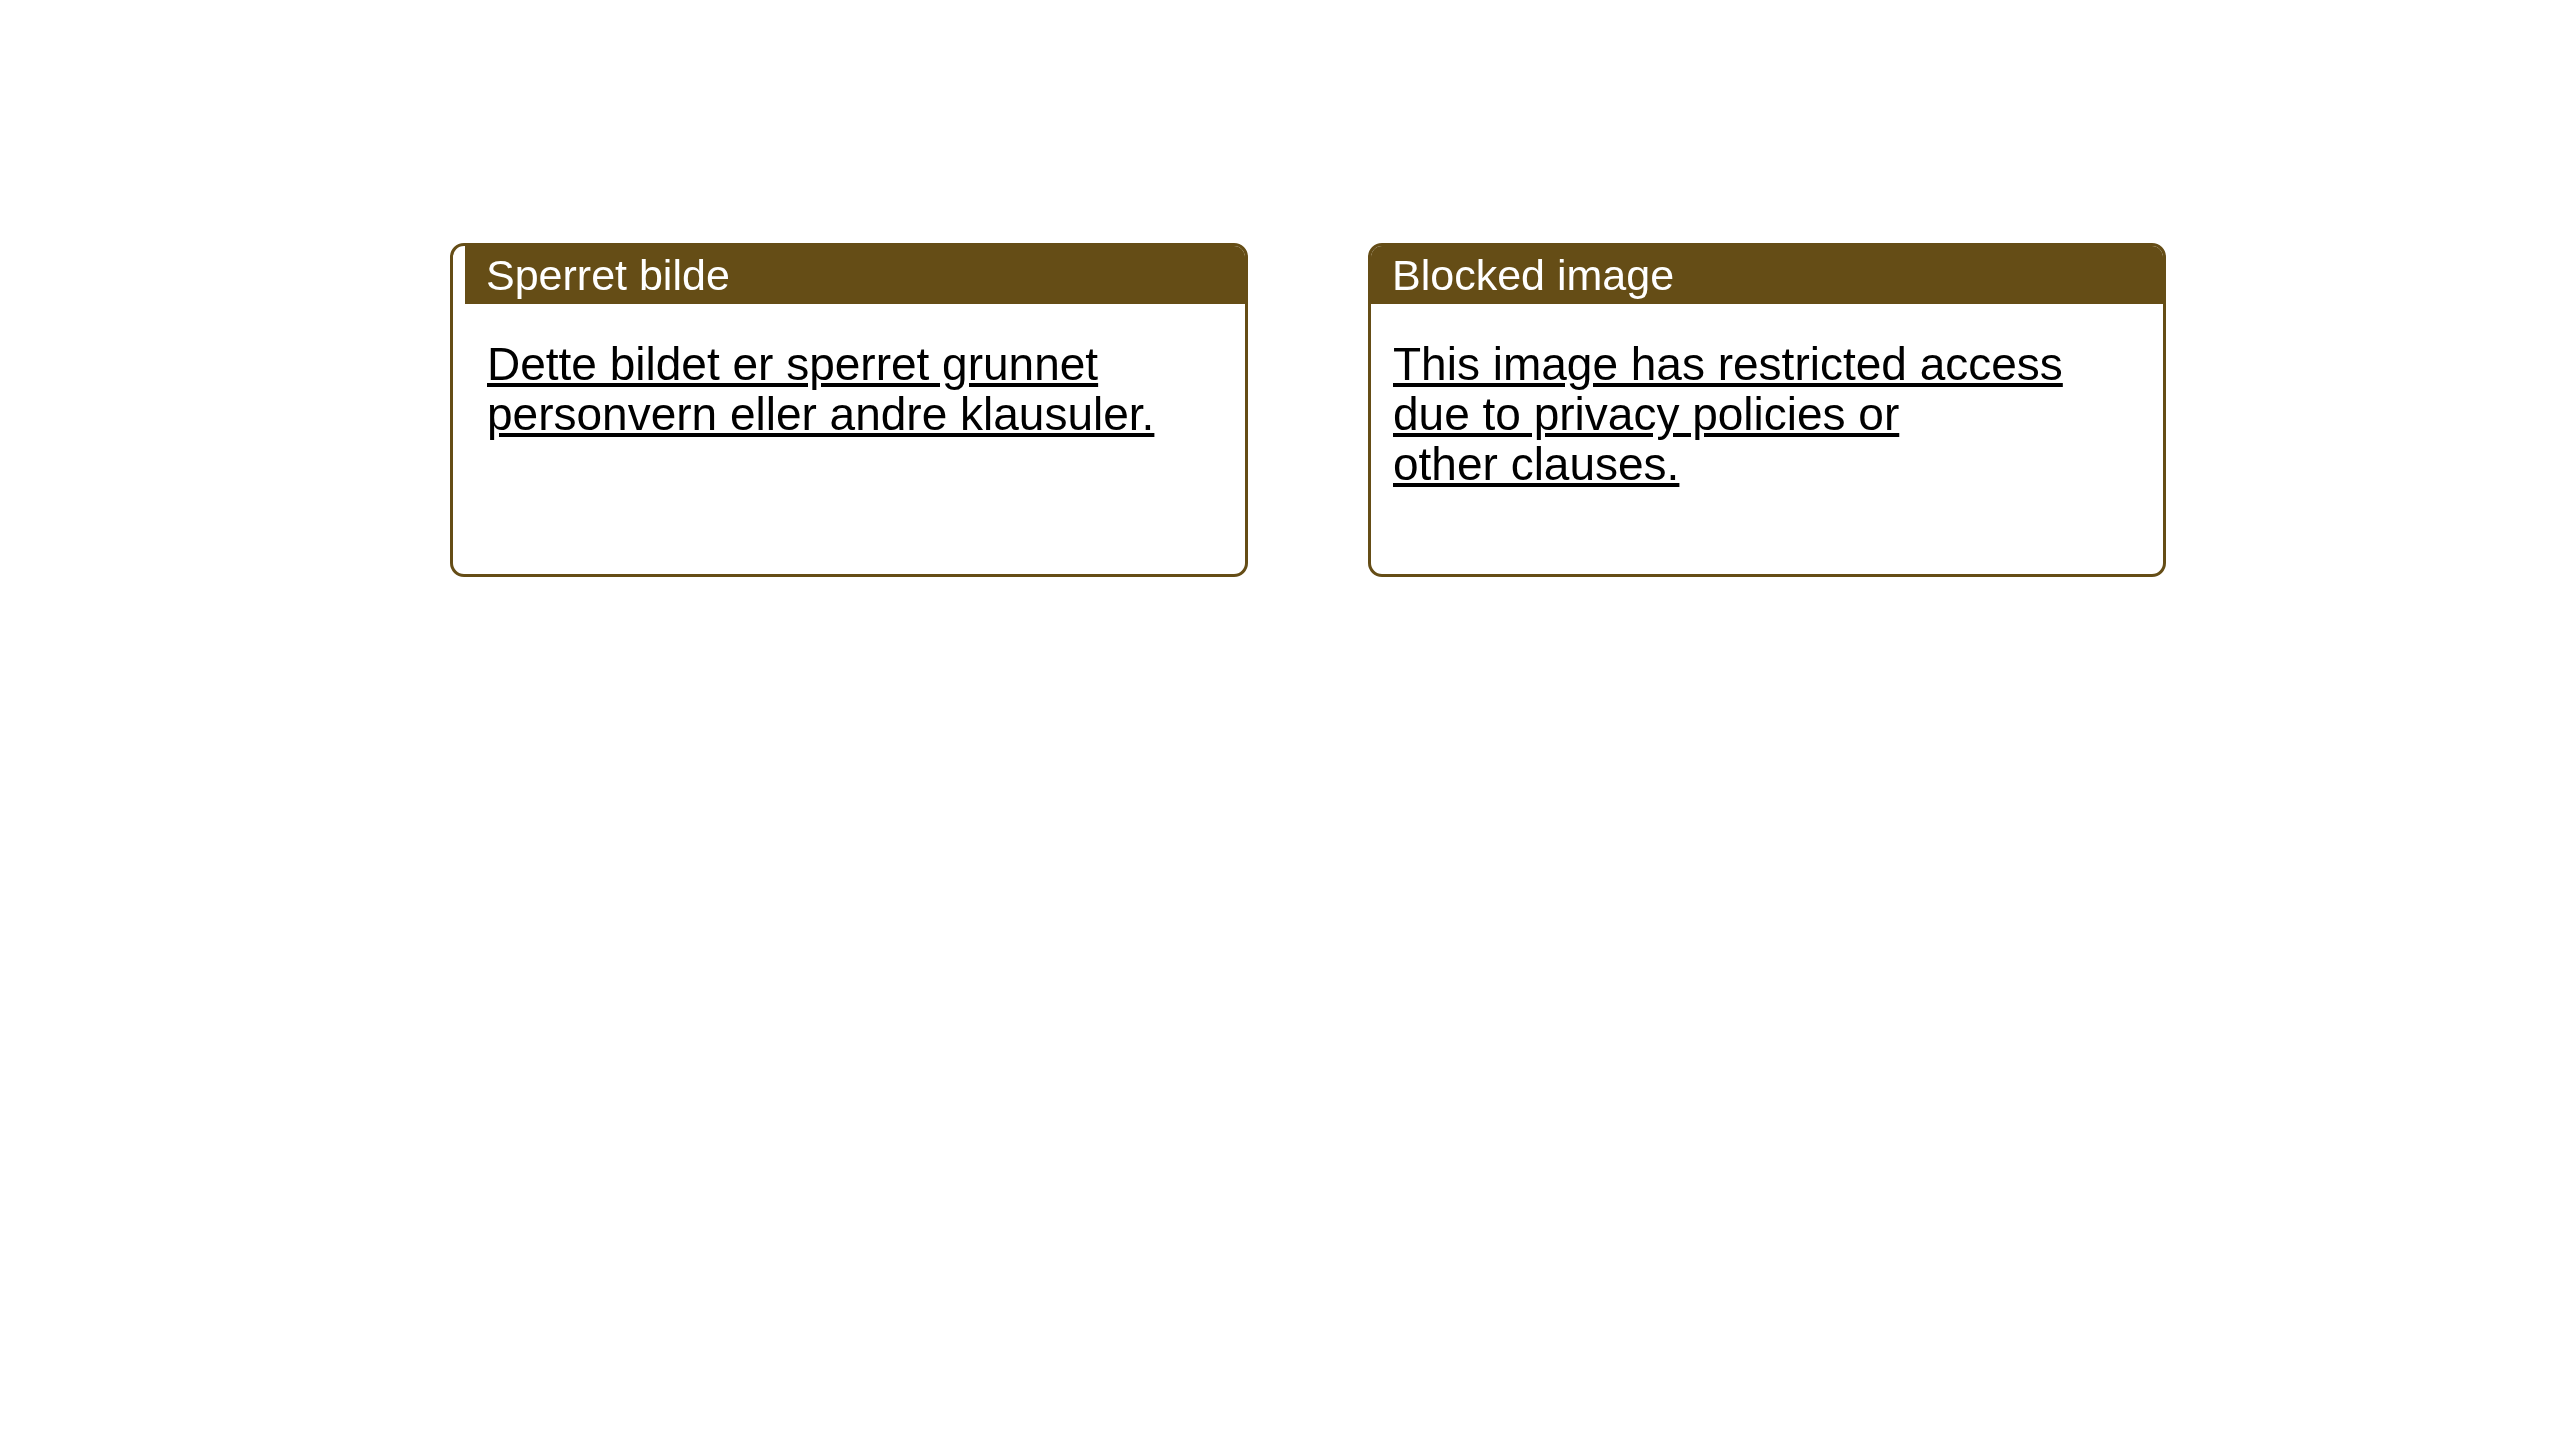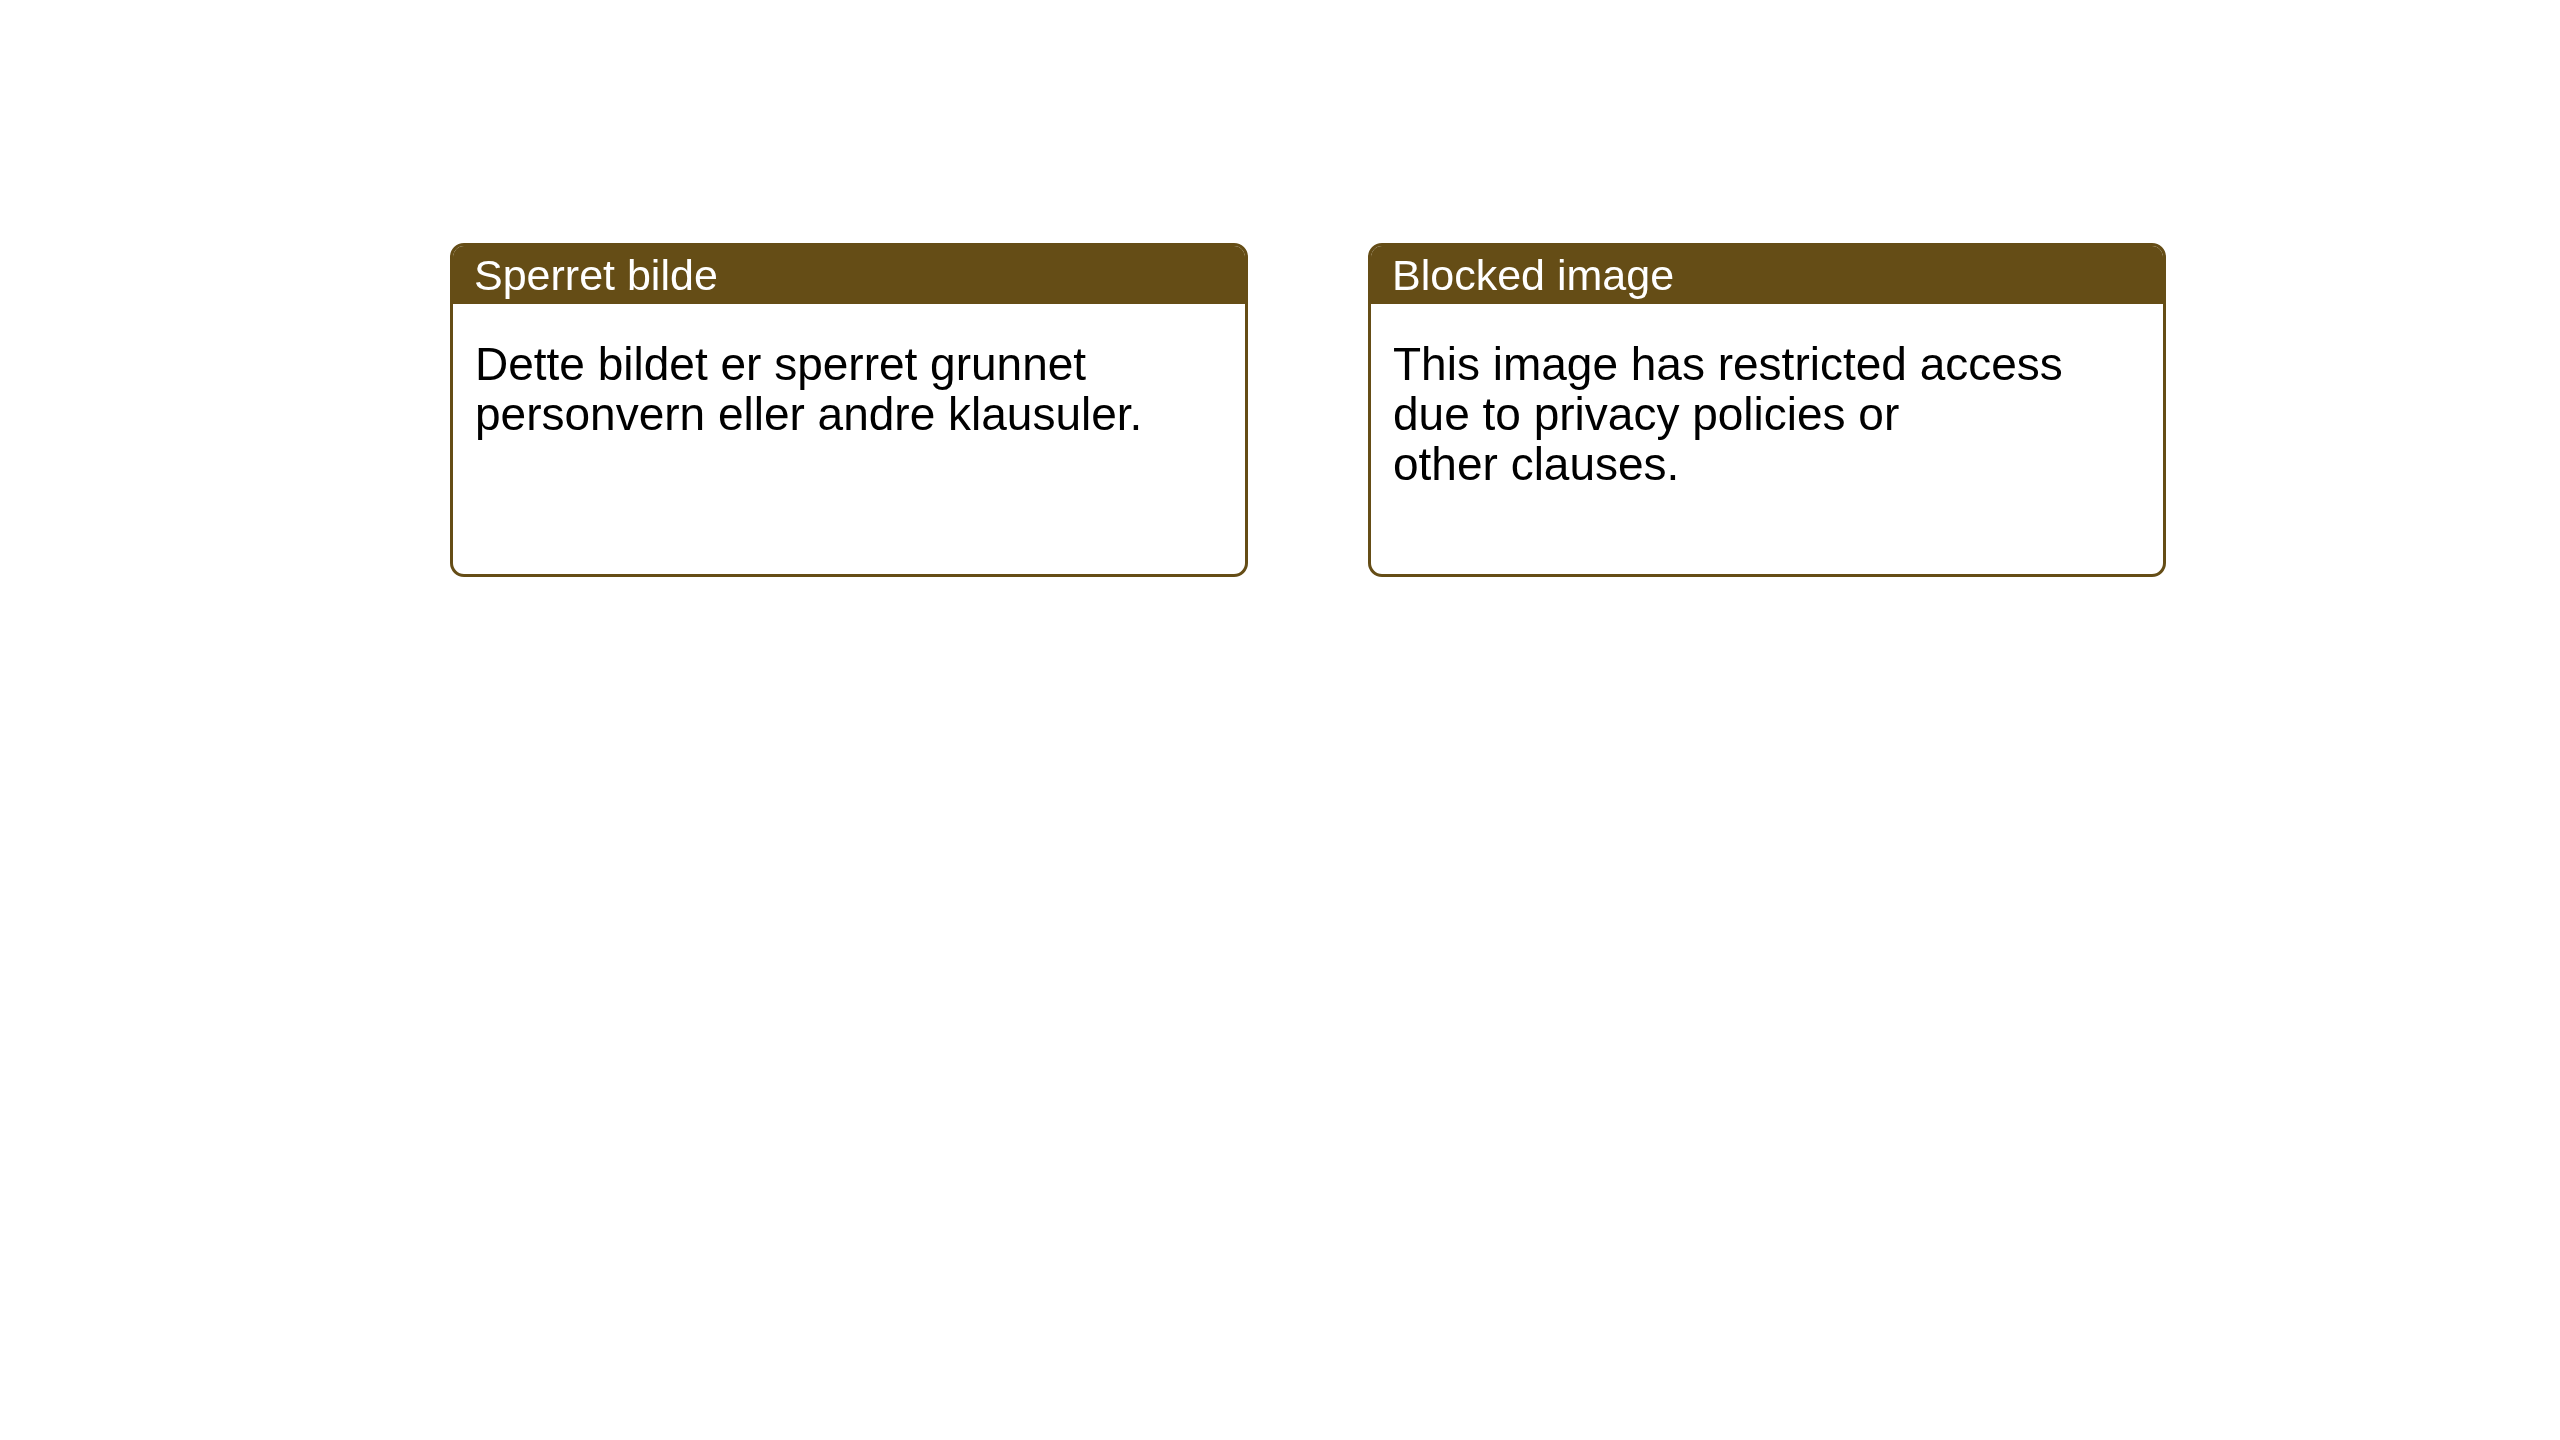--- a/index.html
+++ b/index.html
@@ -24,37 +24,38 @@
   .card {
     position: absolute;
     top: 243px;
     width: 798px;
     height: 334px;
     background: #ffffff;
     border: 3px solid var(--accent-brown);
     border-radius: 14px;
     overflow: hidden;
   }
-  .card--no { left: 450px; }
+  .card--no { left: 450px; padding-left: 12px; }
   .card--en { left: 1368px; }
   .card-header {
     height: 58px;
     background: var(--accent-brown);
     display: flex;
     align-items: center;
     padding: 0 21px;
   }
   .card-title {
     color: var(--header-text-color);
     font-size: 43px;
     line-height: 1;
     white-space: nowrap;
   }
   .card-body {
     padding: 35px 22px 0 22px;
+    text-decoration: underline;
   }
   .card-message {
     color: var(--body-text-color);
     font-size: 46px;
     line-height: 50px;
     white-space: pre-line;
   }
 </style>
 </head>
 <body>

